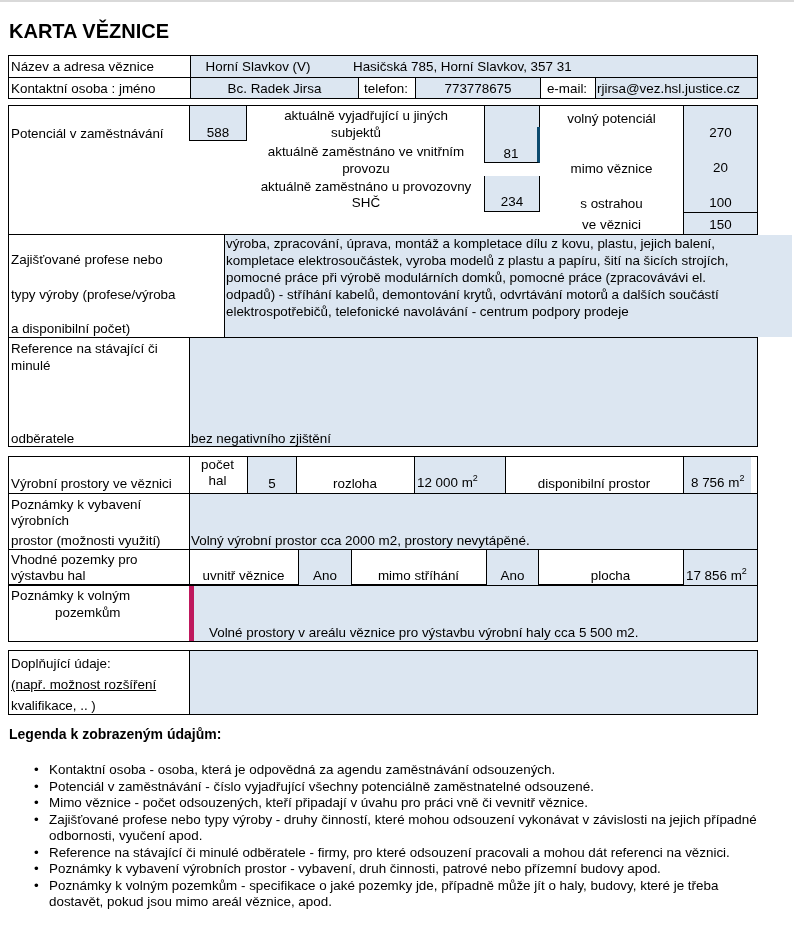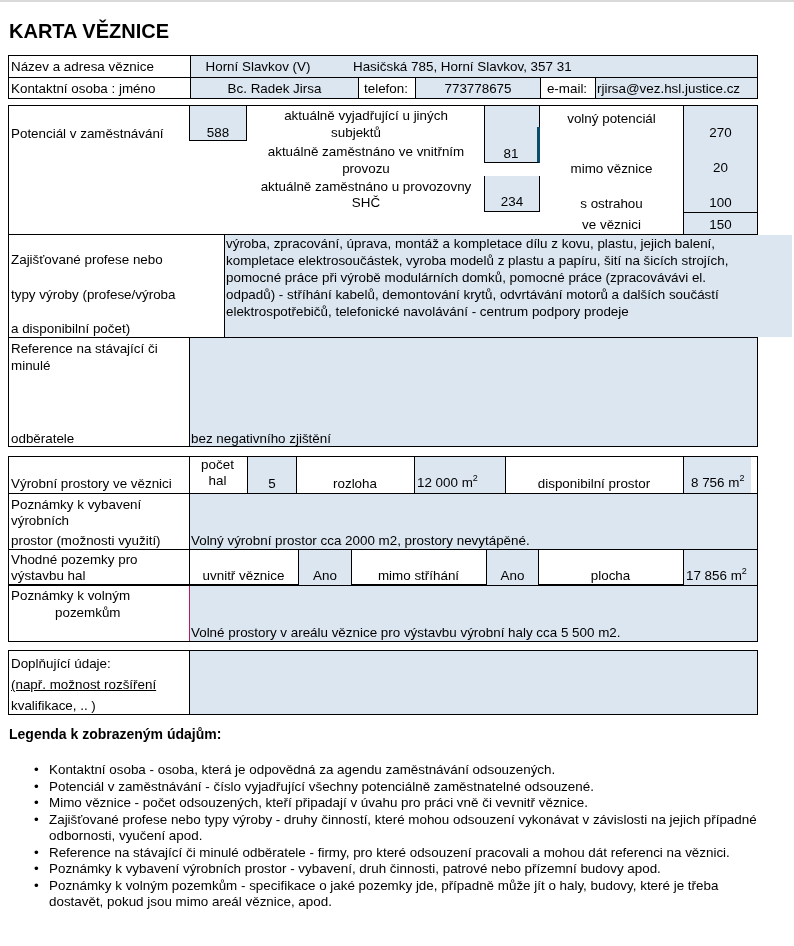--- a/index.html
+++ b/index.html
@@ -105,21 +105,21 @@
 <div class="c r" style="left:189px;top:550px;width:109px;height:35px;border-left:1px solid #000;padding:18px 1px 0 0;">uvnitř věznice</div>
 <div class="c fill ctr" style="left:298px;top:550px;width:54px;height:35px;border-left:1px solid #000;border-right:1px solid #000;padding-top:18px;">Ano</div>
 <div class="c r" style="left:352px;top:568px;width:134px;padding-right:1px;">mimo stříhání</div>
 <div class="c fill ctr" style="left:486px;top:550px;width:53px;height:35px;border-left:1px solid #000;border-right:1px solid #000;padding-top:18px;">Ano</div>
 <div class="c r" style="left:539px;top:568px;width:144px;padding-right:1px;">plocha</div>
 <div class="c fill" style="left:683px;top:550px;width:74px;height:35px;border-left:1px solid #000;padding:18px 0 0 2px;"><span>17 856 m</span><sup>2</sup></div>
 
 <div class="c bl" style="left:8px;top:585px;width:750px;height:57px;"></div>
 <div class="c pad" style="left:9px;top:588px;">Poznámky k volným</div>
 <div class="c pad" style="left:9px;top:605px;margin-left:44px;">pozemkům</div>
-<div class="c fill" style="left:189px;top:586px;width:568px;height:55px;border-left:1px solid #be185d;padding:39px 0 0 1px;">Volné prostory v areálu věznice pro výstavbu výrobní haly cca 5 500 m2.</div>
+<div class="c fill" style="left:189px;top:586px;width:568px;height:55px;border-left:5px solid #be185d;padding:39px 0 0 15px;">Volné prostory v areálu věznice pro výstavbu výrobní haly cca 5 500 m2.</div>
 
 <div class="c bl" style="left:8px;top:650px;width:750px;height:65px;"></div>
 <div class="c pad" style="left:9px;top:656px;">Doplňující údaje:</div>
 <div class="c pad" style="left:9px;top:677px;text-decoration:underline;">(např. možnost rozšíření</div>
 <div class="c pad" style="left:9px;top:698px;">kvalifikace, .. )</div>
 <div class="c fill" style="left:189px;top:651px;width:568px;height:63px;border-left:1px solid #000;"></div>
 
 <div class="legend-title">Legenda k zobrazeným údajům:</div>
 <ul class="legend">
   <li><span class="bullet">•</span><span>Kontaktní osoba - osoba, která je odpovědná za agendu zaměstnávání odsouzených.</span></li>

